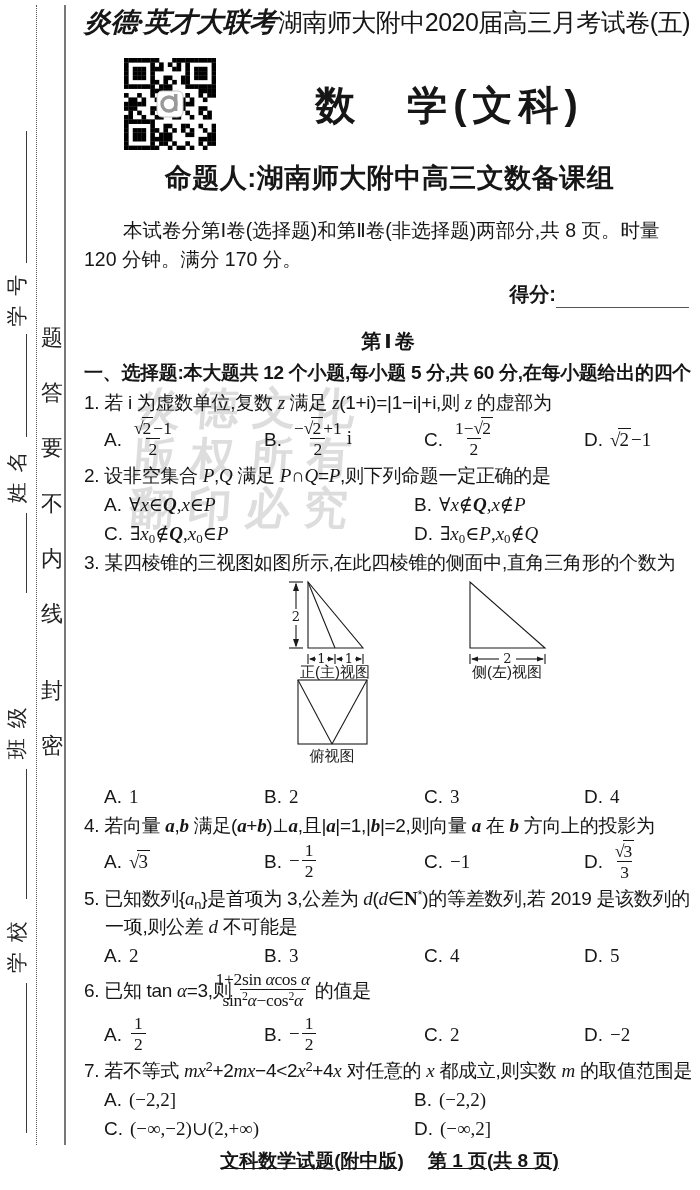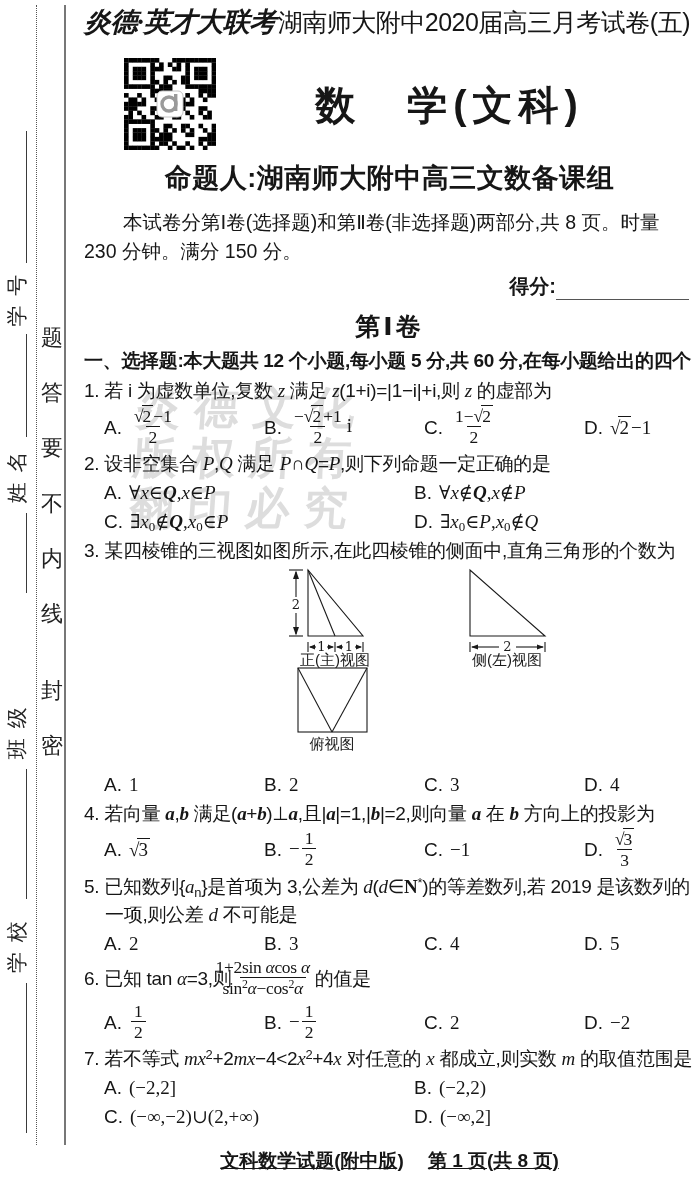--- a/index.html
+++ b/index.html
@@ -28,26 +28,26 @@
              transform:skewX(-4deg);font-family:"Liberation Serif","DejaVu Serif",serif;pointer-events:none;}
 
   
   .content{position:absolute;left:84px;top:0;width:611px;z-index:1;}
   .header-line{margin-top:4px;font-size:25px;white-space:nowrap;letter-spacing:-.5px;}
   .brand{font-size:27px;font-weight:900;font-family:"Liberation Serif","DejaVu Serif",serif;font-style:italic;margin-right:2px;}
   .title-row{position:relative;height:100px;margin-top:4px;}
   .qr{position:absolute;left:40px;top:2px;width:92px;height:92px;}
   .subject-title{margin:16px;padding:22px 0 0 120px;text-align:center;font-size:40px;font-weight:700;letter-spacing:6px;}
   .setter{text-align:center;font-weight:700;font-size:27px;margin-top:4px;letter-spacing:.5px;}
-  .intro{font-size:19.5px;line-height:1.5;margin-top:12px;white-space:nowrap;}
+  .intro{font-size:19.5px;line-height:1.5;margin-top:20px;white-space:nowrap;}
   .intro .indent{text-indent:2em;}
   .score-row{display:flex;justify-content:flex-end;align-items:flex-end;margin-top:9px;padding-right:6px;height:24px;}
   .score-label{font-weight:700;font-size:20px;}
   .score-line{width:133px;border-bottom:1.6px solid #555;height:18px;}
-  .part-title{text-align:center;font-weight:700;font-size:25px;margin-top:10px;letter-spacing:3px;}
+  .part-title{text-align:center;font-weight:700;font-size:20px;margin-top:20px;letter-spacing:3px;}
   .section-intro{font-weight:700;font-size:19px;line-height:1.5;margin-top:4px;white-space:nowrap;letter-spacing:-.3px;}
   .section-intro .si2{padding-left:33px;}
 
   .questions{font-size:19px;margin-top:3px;}
   .question{margin-bottom:2px;}
   .q-text{line-height:1.42;padding-left:21px;text-indent:-21px;letter-spacing:-.3px;}
   .options{display:flex;padding-left:20px;margin-top:2px;line-height:1.4;}
   .options.row4 .option{width:160px;}
   .options.row4 .option:last-child{width:auto;}
   .options.grid2{display:grid;grid-template-columns:310px 1fr;row-gap:2px;}
@@ -349,21 +349,21 @@
           <rect x="50" y="36" width="3.4" height="17" fill="#9a9a9a"></rect>
         </svg>
     </div>
     <h1 class="subject-title">数　学(文科)</h1>
   </div>
 
   <div class="setter">命题人:湖南师大附中高三文数备课组</div>
 
   <div class="intro">
     <div class="indent">本试卷分第Ⅰ卷(选择题)和第Ⅱ卷(非选择题)两部分,共 8 页。时量</div>
-    <div>230 分钟。满分 150 分。</div>
+    <div>120 分钟。满分 170 分。</div>
   </div>
 
   <div class="score-row">
     <span class="score-label">得分:</span>
     <span class="score-line"></span>
   </div>
 
   <div class="part-title">第Ⅰ卷</div>
 
   <div class="section-intro">

